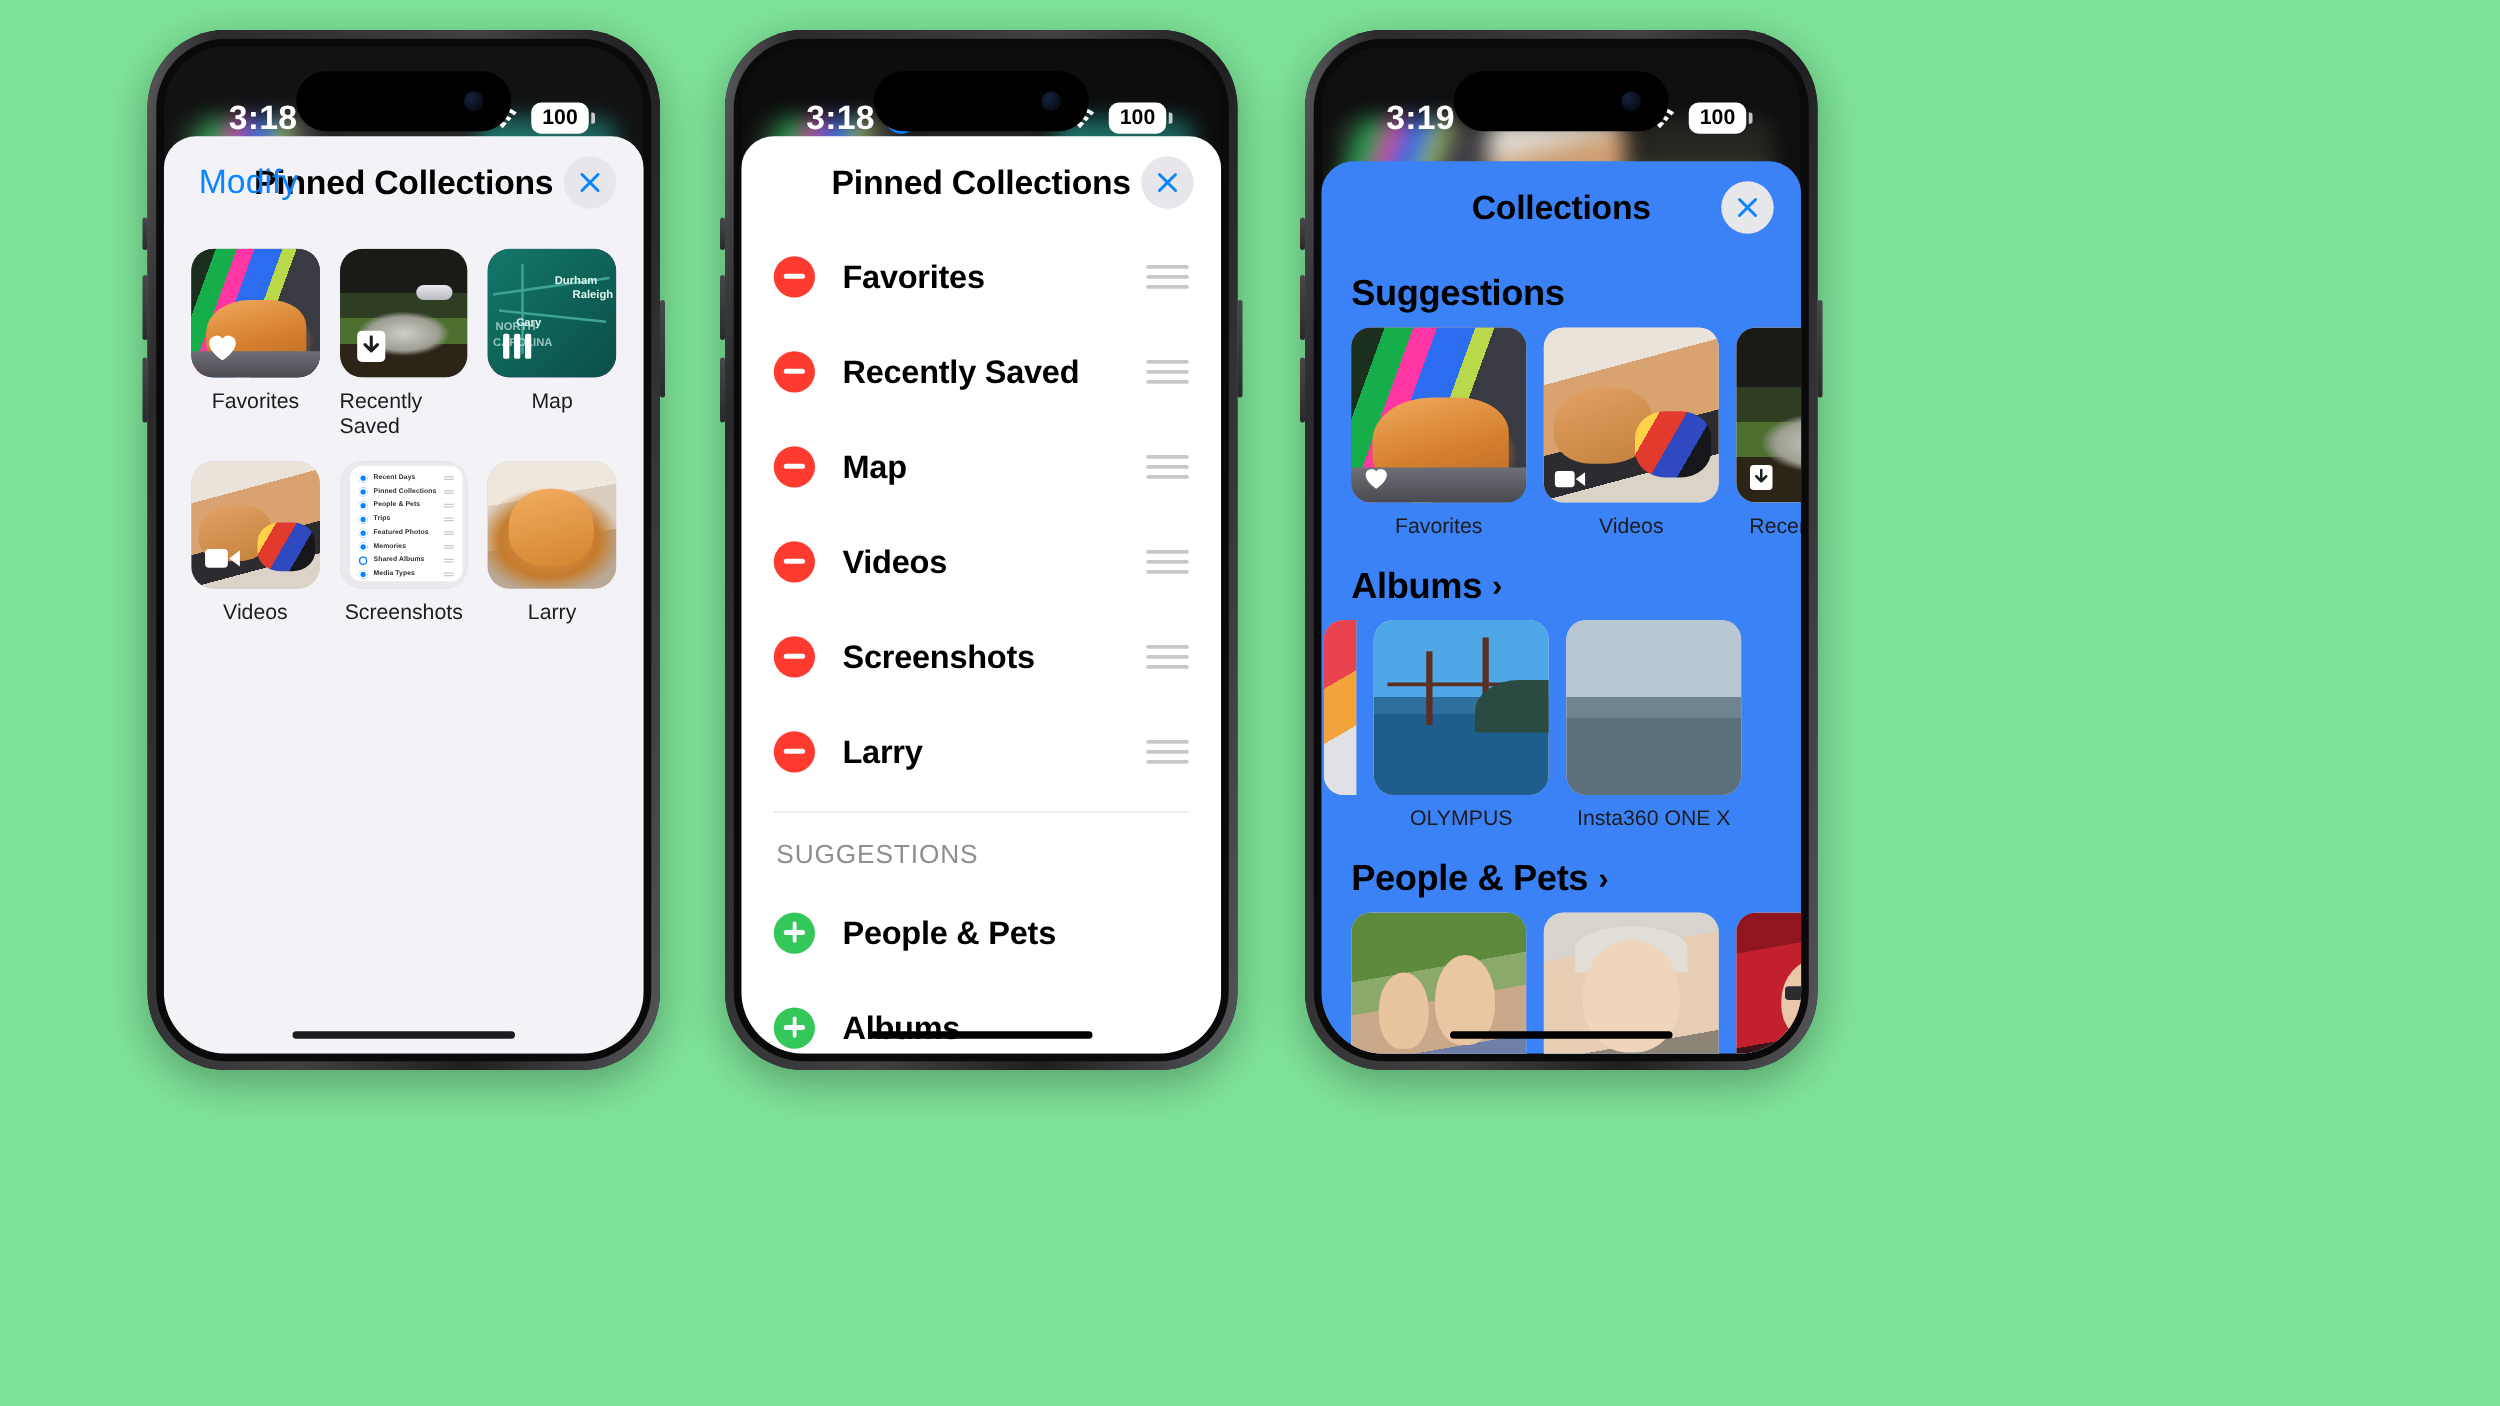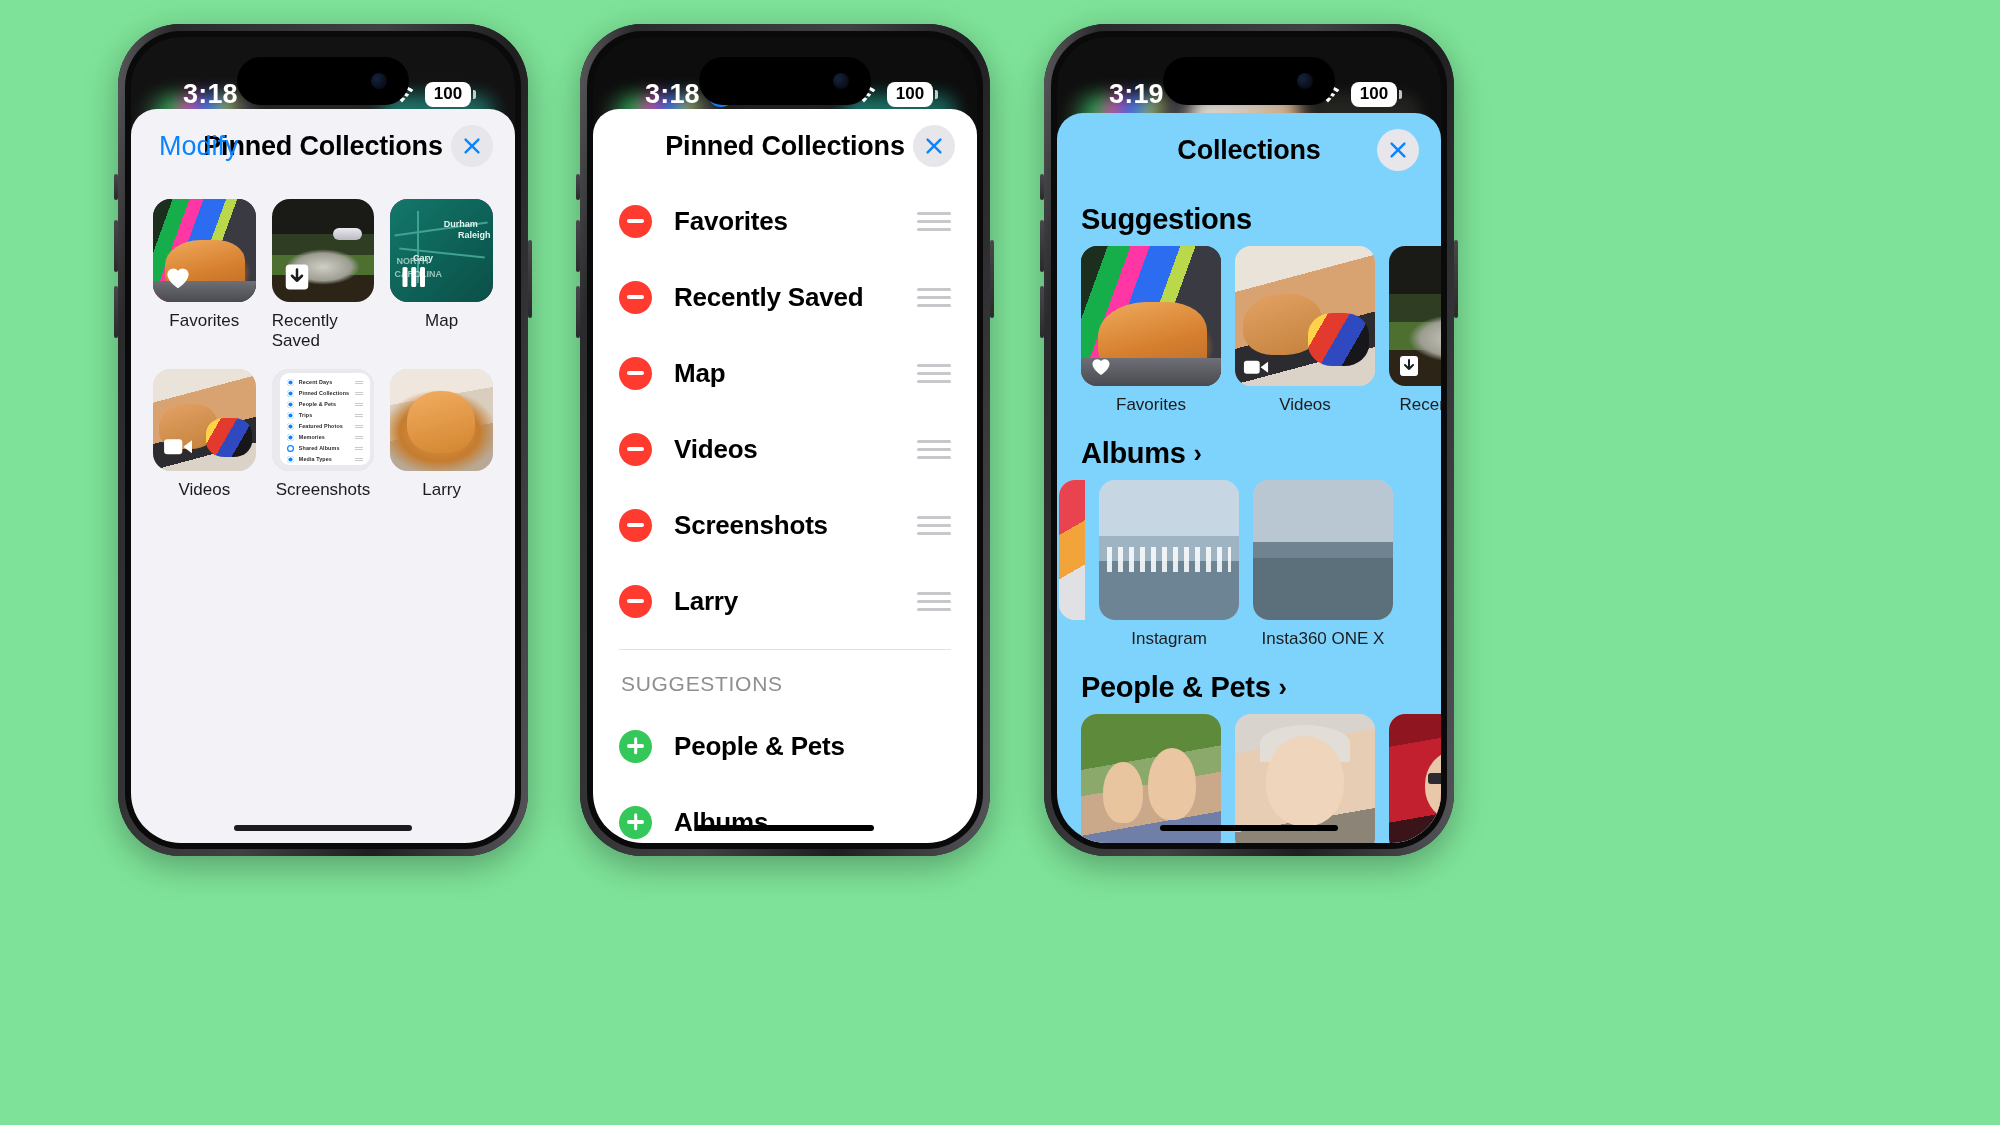--- a/index.html
+++ b/index.html
@@ -144,21 +144,21 @@
   .row-label { font-size: 26px; font-weight: 700; color: #000; letter-spacing: -.2px; flex:1; }
   .grip { display:flex; flex-direction:column; gap:5px; width: 34px; flex:none; }
   .grip i { display:block; height:3px; background:#c7c7cc; border-radius:2px; }
   .section-divider { height:1px; background:#e2e2e6; margin: 10px 26px 0 26px; }
   .section-head {
     font-size: 21px; color: #8e8e93; letter-spacing: .7px;
     padding: 22px 28px 12px 28px; font-weight: 400;
   }
 
   
-  .p3-sheet { top: 76px; background: #7dd3fc; }
+  .p3-sheet { top: 92px; background: #3b82f6; }
   .sec-title {
     font-size: 29px; font-weight: 700; color: #000;
     padding: 16px 24px 10px 24px; display:flex; align-items:center; gap: 8px;
     letter-spacing: -.3px;
   }
   .chev { font-size: 25px; color:#000; font-weight: 700; line-height: 1; }
   .hscroll { display: flex; gap: 14px; padding: 0 24px 6px 24px; }
   .hs-cell { flex: none; width: 140px; }
   .hs-cell.peek { width: 26px; overflow: hidden; }
   .hs-thumb {
@@ -721,25 +721,28 @@
           <span class="chev">›</span>
         </div>
         <div class="hscroll" style="padding-left:0;">
           <div class="hs-cell peek" style="margin-left:2px;">
             <div class="hs-thumb">
                 <div class="ph kite"></div>
               </div>
           </div>
           <div class="hs-cell">
             <div class="hs-thumb">
-              <div class="ph marina">
-                  <div class="boats"></div>
-                </div>
-            </div>
-            <div class="hs-label">Instagram</div>
+              <div class="ph gg-bridge">
+                <div class="tower" style="left:30%;top:18%;height:42%;"></div>
+                <div class="tower" style="left:62%;top:10%;height:50%;"></div>
+                <div class="span" style="left:8%;top:36%;width:86%;"></div>
+                <div class="hill"></div>
+              </div>
+            </div>
+            <div class="hs-label">OLYMPUS</div>
           </div>
           <div class="hs-cell">
             <div class="hs-thumb">
               <div class="ph lake"></div>
             </div>
             <div class="hs-label">Insta360 ONE X</div>
           </div>
 
         </div>
 

